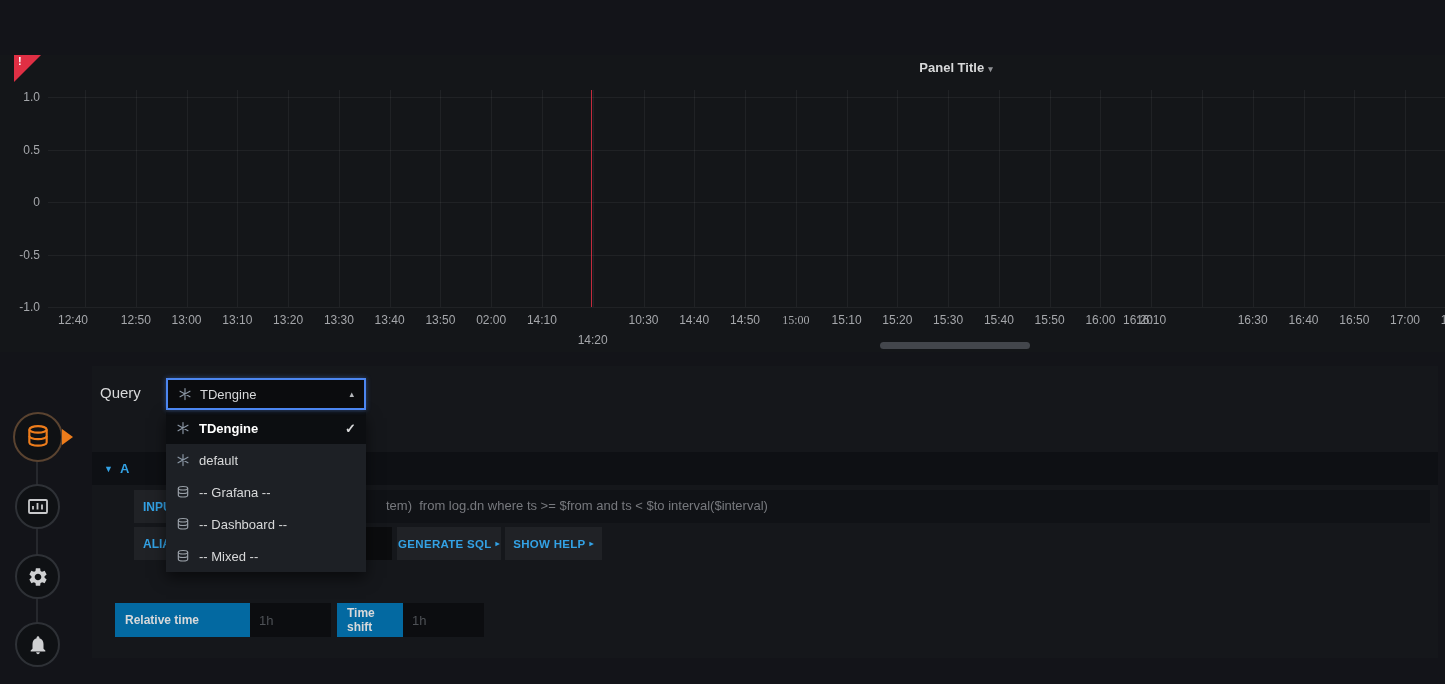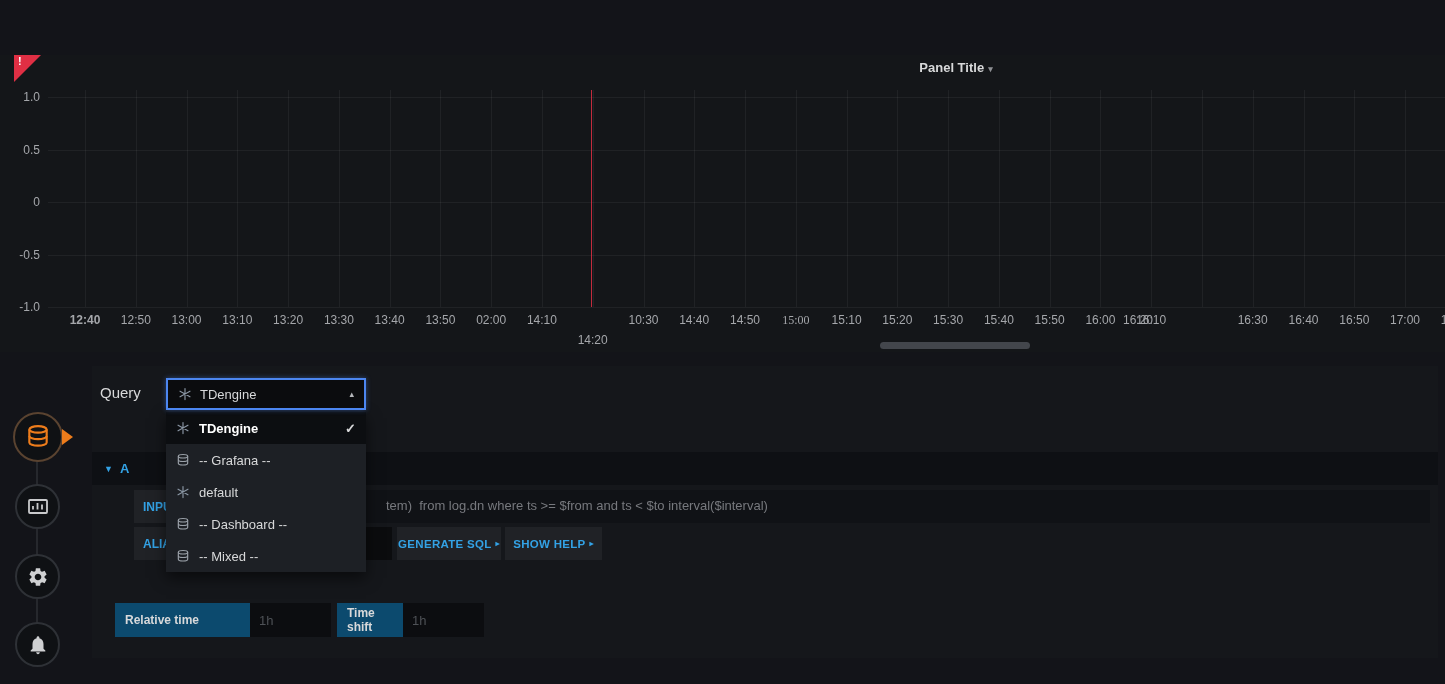--- a/index.html
+++ b/index.html
@@ -60,21 +60,21 @@
   #sql-text{position:absolute;left:152px;top:8px;font-size:13px;color:#77797e;white-space:pre}
 
   #alias-label{left:42px;top:161px;width:99px;height:33px;color:#33a2e5;padding-left:9px}
   #alias-input{position:absolute;left:142px;top:161px;width:158px;height:33px;background:#0b0c0e;border:none;color:#d8d9da;padding:0 8px;font-size:13px}
   .btn-blue{position:absolute;top:161px;height:33px;background:#202226;color:#33a2e5;font-size:11.5px;font-weight:bold;display:flex;align-items:center;justify-content:center;gap:4px;cursor:pointer;letter-spacing:.3px}
   #generate-sql{left:305px;width:104px}
   #show-help{left:413px;width:97px}
   .btn-caret{font-size:8px}
 
   #time-row{position:absolute;left:0;top:237px;width:1346px;height:34px}
-  .time-label{position:absolute;top:0;height:34px;background:#0c4a6e;color:#d8d9da;font-size:12px;font-weight:bold;display:flex;align-items:center;padding-left:10px}
+  .time-label{position:absolute;top:0;height:34px;background:#0369a1;color:#d8d9da;font-size:12px;font-weight:bold;display:flex;align-items:center;padding-left:10px}
   #rel-label{left:23px;width:135px}
   #shift-label{left:245px;width:66px}
   .time-input{position:absolute;top:0;height:34px;background:#0c0d10;border:none;color:#d8d9da;font-size:13px;padding:0 9px}
   .time-input::placeholder{color:#4e5156}
   #rel-input{left:158px;width:81px}
   #shift-input{left:311px;width:81px}
 </style>
 </head>
 <body>
 
@@ -83,21 +83,21 @@
 
   <div id="chart-panel">
     <div id="panel-error">
       <b>!</b>
     </div>
     <div id="panel-title-wrap">
       <span>Panel Title</span><span id="panel-title-caret">▾</span>
     </div>
     <div id="chart-plot">
         <div class="vgrid" style="left: 85px;"></div>
-        <div class="x-label" style="left: 60px; font-weight: bold;">12:40</div>
+        <div class="x-label" style="left: 48px;">12:40</div>
         <div class="vgrid" style="left: 135.8px;"></div>
         <div class="x-label" style="left: 110.8px;">12:50</div>
         <div class="vgrid" style="left: 186.5px;"></div>
         <div class="x-label" style="left: 161.5px;">13:00</div>
         <div class="vgrid" style="left: 237.3px;"></div>
         <div class="x-label" style="left: 212.3px;">13:10</div>
         <div class="vgrid" style="left: 288.1px;"></div>
         <div class="x-label" style="left: 263.1px;">13:20</div>
         <div class="vgrid" style="left: 338.9px;"></div>
         <div class="x-label" style="left: 313.9px;">13:30</div>
@@ -202,35 +202,35 @@
           <span class="ds-ic">
             <svg width="14" height="14" viewBox="0 0 24 24" fill="none" stroke="#8a96a4" stroke-width="2" stroke-linecap="round">
               <path d="M12 2.5v19M3.5 7.2l17 9.6M3.5 16.8l17-9.6"></path>
             </svg>
           </span>
           <span class="ds-lb">TDengine</span>
           <span class="ds-check">✓</span>
         </div>
         <div class="ds-item">
           <span class="ds-ic">
+            <svg width="14" height="14" viewBox="0 0 24 24" fill="none" stroke="#8a96a4" stroke-width="2" stroke-linecap="round">
+              <path d="M12 2.5v19M3.5 7.2l17 9.6M3.5 16.8l17-9.6"></path>
+            </svg>
+          </span>
+          <span class="ds-lb">default</span>
+        </div>
+        <div class="ds-item">
+          <span class="ds-ic">
             <svg width="14" height="14" viewBox="0 0 24 24" fill="none" stroke="#9aa0a8" stroke-width="2">
               <ellipse cx="12" cy="5.5" rx="8" ry="3"></ellipse>
               <path d="M4 5.5v6c0 1.7 3.6 3 8 3s8-1.3 8-3v-6"></path>
               <path d="M4 11.5v6c0 1.7 3.6 3 8 3s8-1.3 8-3v-6"></path>
             </svg>
           </span>
           <span class="ds-lb">-- Grafana --</span>
-        </div>
-        <div class="ds-item">
-          <span class="ds-ic">
-            <svg width="14" height="14" viewBox="0 0 24 24" fill="none" stroke="#8a96a4" stroke-width="2" stroke-linecap="round">
-              <path d="M12 2.5v19M3.5 7.2l17 9.6M3.5 16.8l17-9.6"></path>
-            </svg>
-          </span>
-          <span class="ds-lb">default</span>
         </div>
         <div class="ds-item">
           <span class="ds-ic">
             <svg width="14" height="14" viewBox="0 0 24 24" fill="none" stroke="#9aa0a8" stroke-width="2">
               <ellipse cx="12" cy="5.5" rx="8" ry="3"></ellipse>
               <path d="M4 5.5v6c0 1.7 3.6 3 8 3s8-1.3 8-3v-6"></path>
               <path d="M4 11.5v6c0 1.7 3.6 3 8 3s8-1.3 8-3v-6"></path>
             </svg>
           </span>
           <span class="ds-lb">-- Dashboard --</span>

